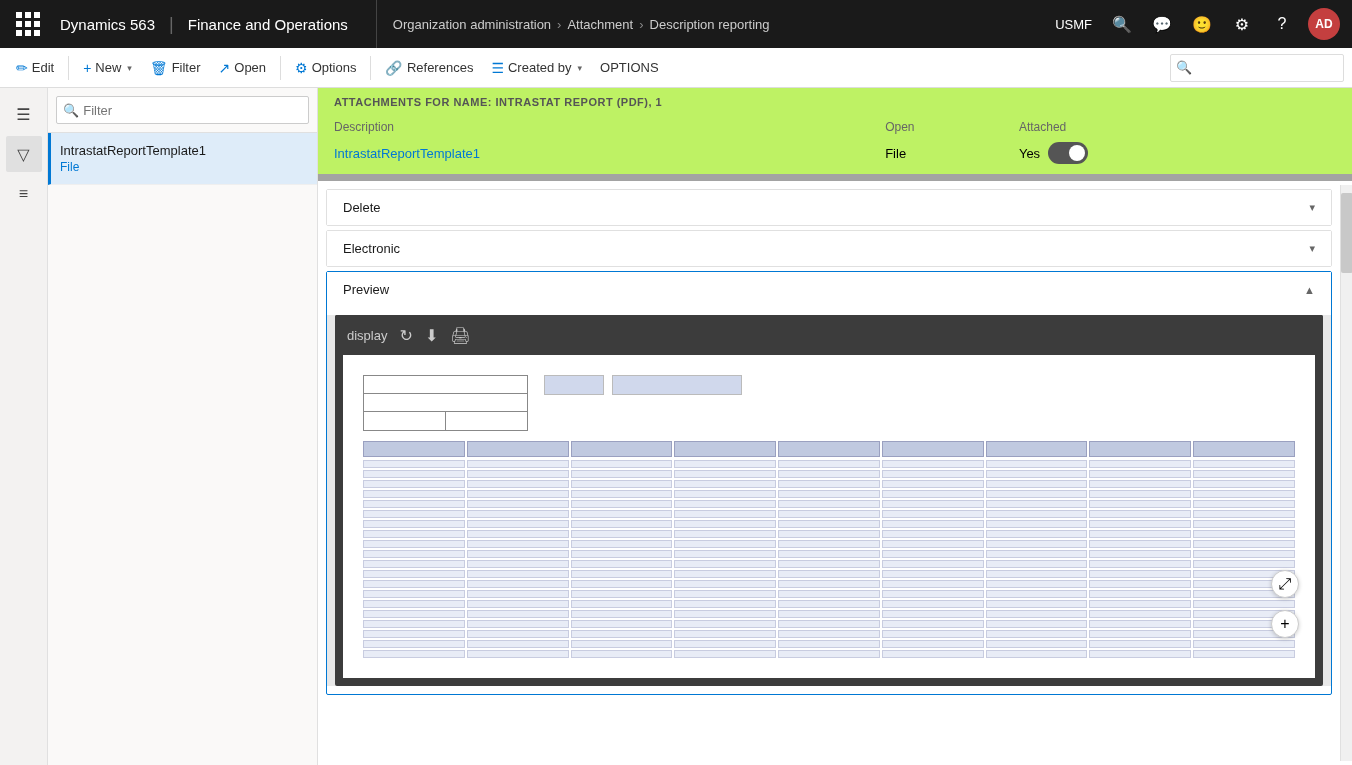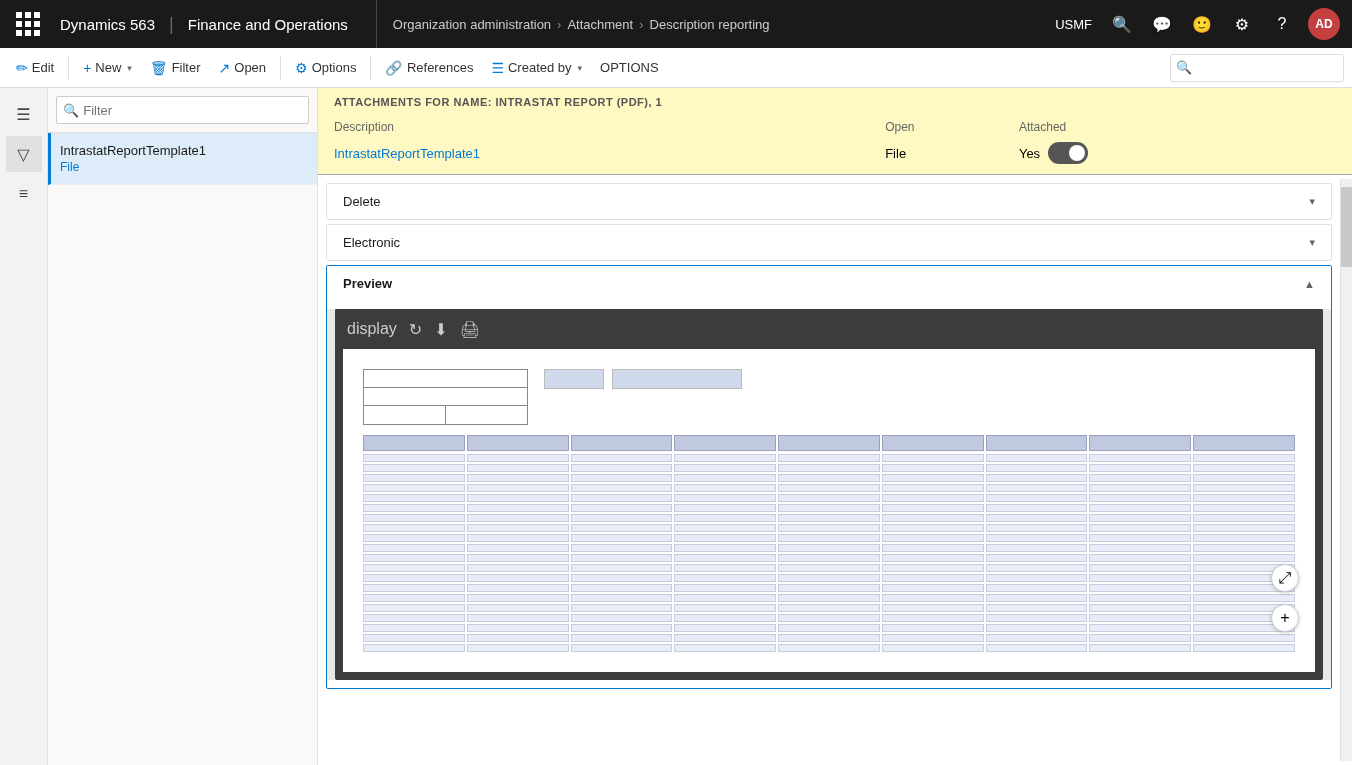--- a/index.html
+++ b/index.html
@@ -146,22 +146,22 @@
     .list-item-title { font-size: 13px; font-weight: 500; color: #1a1a1a; }
     .list-item-sub { font-size: 12px; color: #0078d4; margin-top: 2px; }
 
     
     .content-panel {
       flex: 1; display: flex; flex-direction: column;
       background: #fff; overflow: hidden;
     }
     .content-header {
       padding: 8px 28px 0 16px;
-      background: #fef9c3;
-      border-bottom: 1px solid #a3a3a3;
+      background: #bef264;
+      border-bottom: 7px solid #a3a3a3;
     }
     .attachment-title {
       font-size: 11px; font-weight: 600; color: #555; text-transform: uppercase;
       letter-spacing: 0.5px; padding-bottom: 8px;
     }
     .attachment-table {
       width: 100%; border-collapse: collapse; margin-bottom: 4px;
     }
     .attachment-table th {
       text-align: left; font-size: 12px; font-weight: 400;
@@ -198,42 +198,42 @@
 
     
     .preview-section {
       margin: 4px 8px;
       border: 1px solid #0078d4;
       border-radius: 2px;
     }
     .preview-header {
       display: flex; align-items: center; justify-content: space-between;
       padding: 10px 16px; cursor: pointer;
-      font-size: 13px; font-weight: 700; color: #1a1a1a;
+      font-size: 13px; font-weight: 400; color: #1a1a1a;
       background: #fff;
     }
     .preview-content {
       padding: 0;
       background: #e8e8e8;
     }
 
     
     .pdf-viewer {
       background: #3c3c3c;
       margin: 8px;
       border-radius: 2px;
       overflow: hidden;
     }
     .pdf-toolbar {
       display: flex; align-items: center;
       background: #3c3c3c;
       padding: 0 12px; height: 40px; gap: 12px;
       color: #fff; font-size: 13px;
     }
-    .pdf-toolbar-left { font-size: 16px; color: #ccc; }
+    .pdf-toolbar-left { font-size: 13px; color: #ccc; }
     .pdf-toolbar-center { flex: 1; display: flex; align-items: center; justify-content: center; gap: 16px; }
     .pdf-toolbar-icon {
       cursor: pointer; font-size: 16px; color: #ccc;
     }
 
     .content-body {
       flex: 1; overflow-y: auto; padding: 4px 0;
       display: flex;
     }
     .content-main { flex: 1; overflow-y: auto; }

